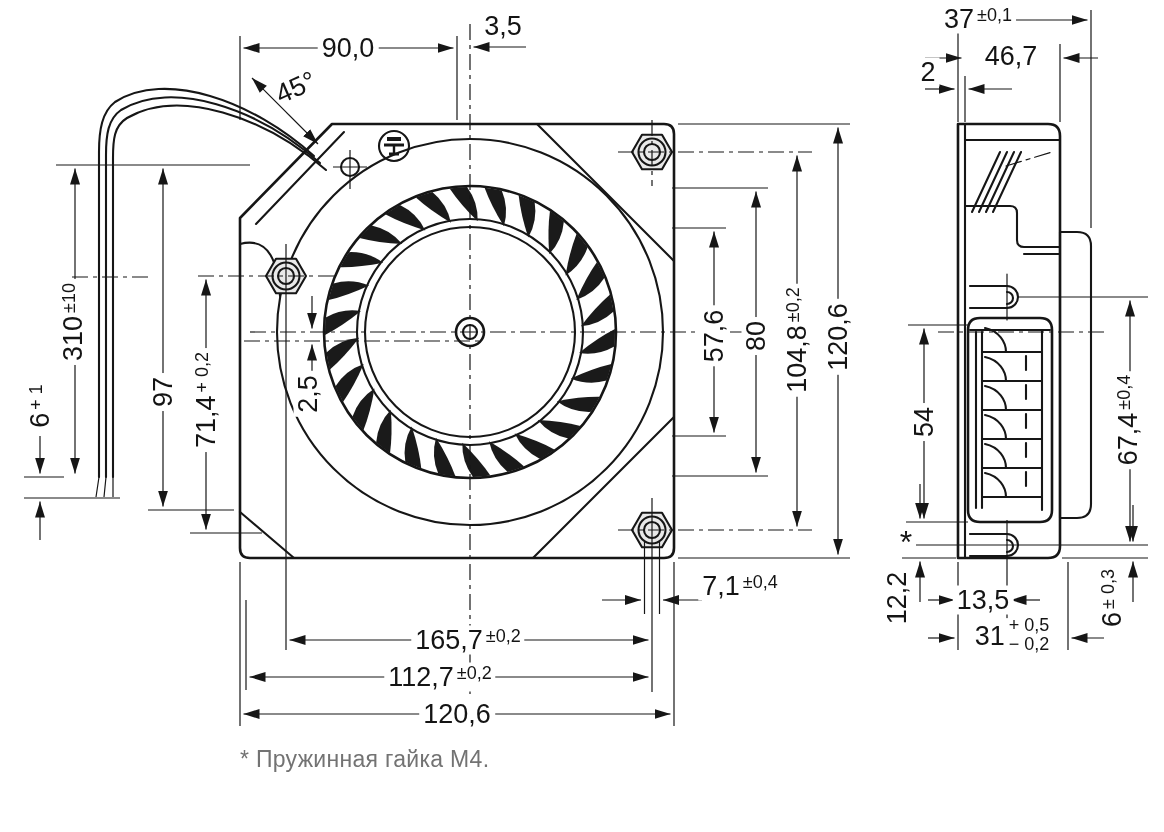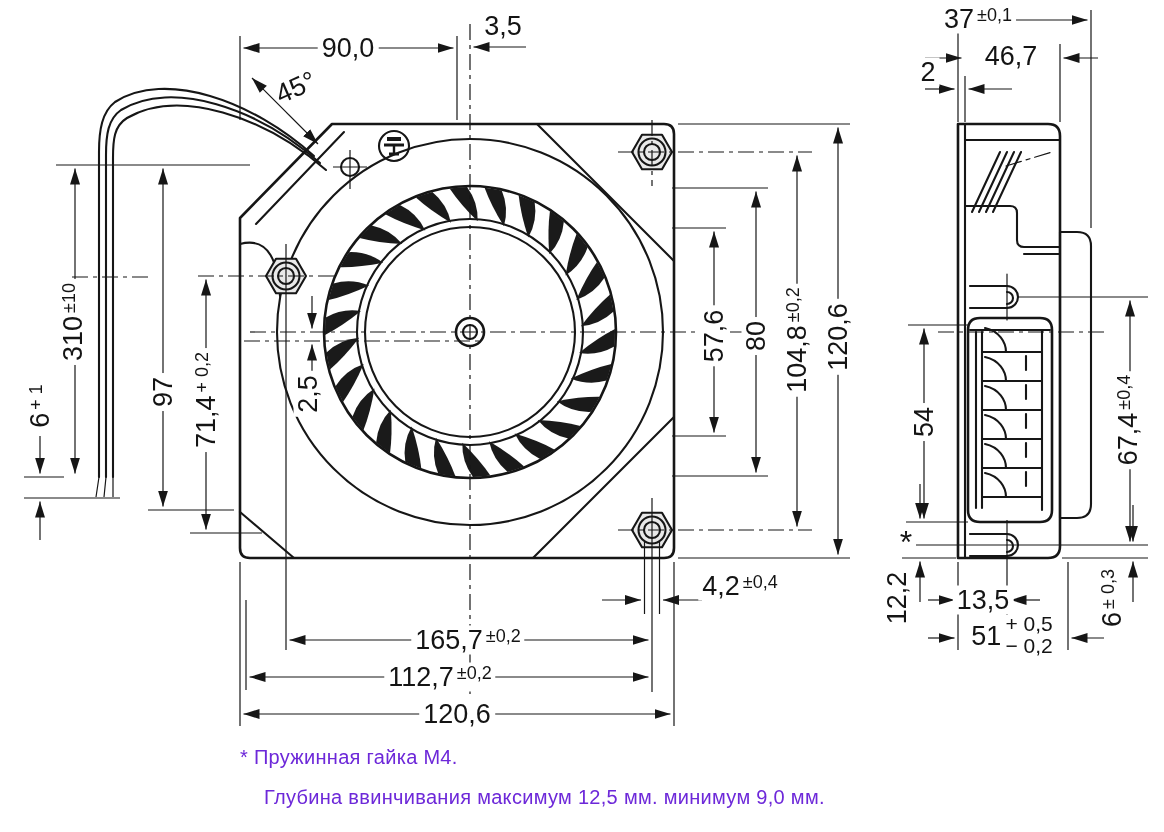--- a/index.html
+++ b/index.html
@@ -4,24 +4,24 @@
 <style>
   html,body{margin:0;padding:0;background:#fff}
   .stage{position:relative;width:1164px;height:832px;background:#fff;overflow:hidden;
          font-family:"Liberation Sans",sans-serif;color:#141414}
   .stage svg{position:absolute;left:0;top:0}
   .lbl{position:absolute;transform:translate(-50%,-50%);font-size:27px;line-height:1;
        white-space:nowrap;background:#fff;padding:1px 4px;color:#141414;z-index:5}
   .rot{transform:translate(-50%,-50%) rotate(-90deg)}
   .a45{transform:translate(-50%,-50%) rotate(-24deg);background:none}
   .tol{font-size:18px;position:relative;top:-7px;margin-left:3px;letter-spacing:0}
-  .stack{display:inline-flex;flex-direction:column;font-size:21px;line-height:1.05;
+  .stack{display:inline-flex;flex-direction:column;font-size:18px;line-height:1.05;
          vertical-align:middle;margin-left:4px;position:relative;top:-3px;text-align:left}
-  .note{position:absolute;transform:none;background:none;font-size:20px;white-space:nowrap;
-        color:#6d28d9;z-index:5;letter-spacing:.3px}
+  .note{position:absolute;transform:none;background:none;font-size:23px;white-space:nowrap;
+        color:#737373;z-index:5;letter-spacing:.3px}
   .star{font-size:32px;background:none}
   
   .o{stroke:#161616;stroke-width:2.6;fill:none;stroke-linejoin:round;stroke-linecap:round}
   .m{stroke:#161616;stroke-width:2.1;fill:none;stroke-linejoin:round;stroke-linecap:round}
   .t{stroke:#161616;stroke-width:1.2;fill:none}
   .dd{stroke-dasharray:16 5 4 5}
 </style>
 </head>
 <body>
 
@@ -269,34 +269,33 @@
   <div class="lbl a45" style="left:296px;top:88px"><span>45°</span></div>
   <div class="lbl rot" style="left:73px;top:322px"><span>310</span><span class="tol">±10</span></div>
   <div class="lbl rot" style="left:40px;top:406px"><span>6</span><span class="tol">+ 1</span></div>
   <div class="lbl rot" style="left:163px;top:392px"><span>97</span></div>
   <div class="lbl rot" style="left:206px;top:400px"><span>71,4</span><span class="tol">+ 0,2</span></div>
   <div class="lbl rot" style="left:308px;top:394px"><span>2,5</span></div>
   <div class="lbl rot" style="left:714px;top:336px"><span>57,6</span></div>
   <div class="lbl rot" style="left:756px;top:336px"><span>80</span></div>
   <div class="lbl rot" style="left:797px;top:340px"><span>104,8</span><span class="tol">±0,2</span></div>
   <div class="lbl rot" style="left:838px;top:337px"><span>120,6</span></div>
-  <div class="lbl" style="left:740px;top:586px"><span>4,2</span><span class="tol">±0,4</span></div>
+  <div class="lbl" style="left:740px;top:586px"><span>7,1</span><span class="tol">±0,4</span></div>
   <div class="lbl" style="left:468px;top:640px"><span>165,7</span><span class="tol">±0,2</span></div>
   <div class="lbl" style="left:440px;top:677px"><span>112,7</span><span class="tol">±0,2</span></div>
   <div class="lbl" style="left:457px;top:714px"><span>120,6</span></div>
 
   <div class="lbl" style="left:978px;top:19px"><span>37</span><span class="tol">±0,1</span></div>
   <div class="lbl" style="left:1011px;top:56px"><span>46,7</span></div>
   <div class="lbl" style="left:928px;top:72px"><span>2</span></div>
   <div class="lbl rot" style="left:924px;top:422px"><span>54</span></div>
   <div class="lbl rot" style="left:1128px;top:420px"><span>67,4</span><span class="tol">±0,4</span></div>
   <div class="lbl rot" style="left:897px;top:598px"><span>12,2</span></div>
   <div class="lbl" style="left:983px;top:600px"><span>13,5</span></div>
-  <div class="lbl" style="left:1012px;top:638px"><span>51</span><span class="stack">
+  <div class="lbl" style="left:1012px;top:638px"><span>31</span><span class="stack">
         <span>+ 0,5</span>
         <span>− 0,2</span>
       </span></div>
   <div class="lbl rot" style="left:1112px;top:598px"><span>6</span><span class="tol">± 0,3</span></div>
   <div class="lbl star" style="left:906px;top:542px"><span>*</span></div>
 
   <div class="note" style="left:240px;top:746px">* Пружинная гайка М4.</div>
-  <div class="note" style="left:264px;top:786px">Глубина  ввинчивания максимум 12,5 мм. минимум 9,0 мм.</div>
 </div>
 
 </body></html>

